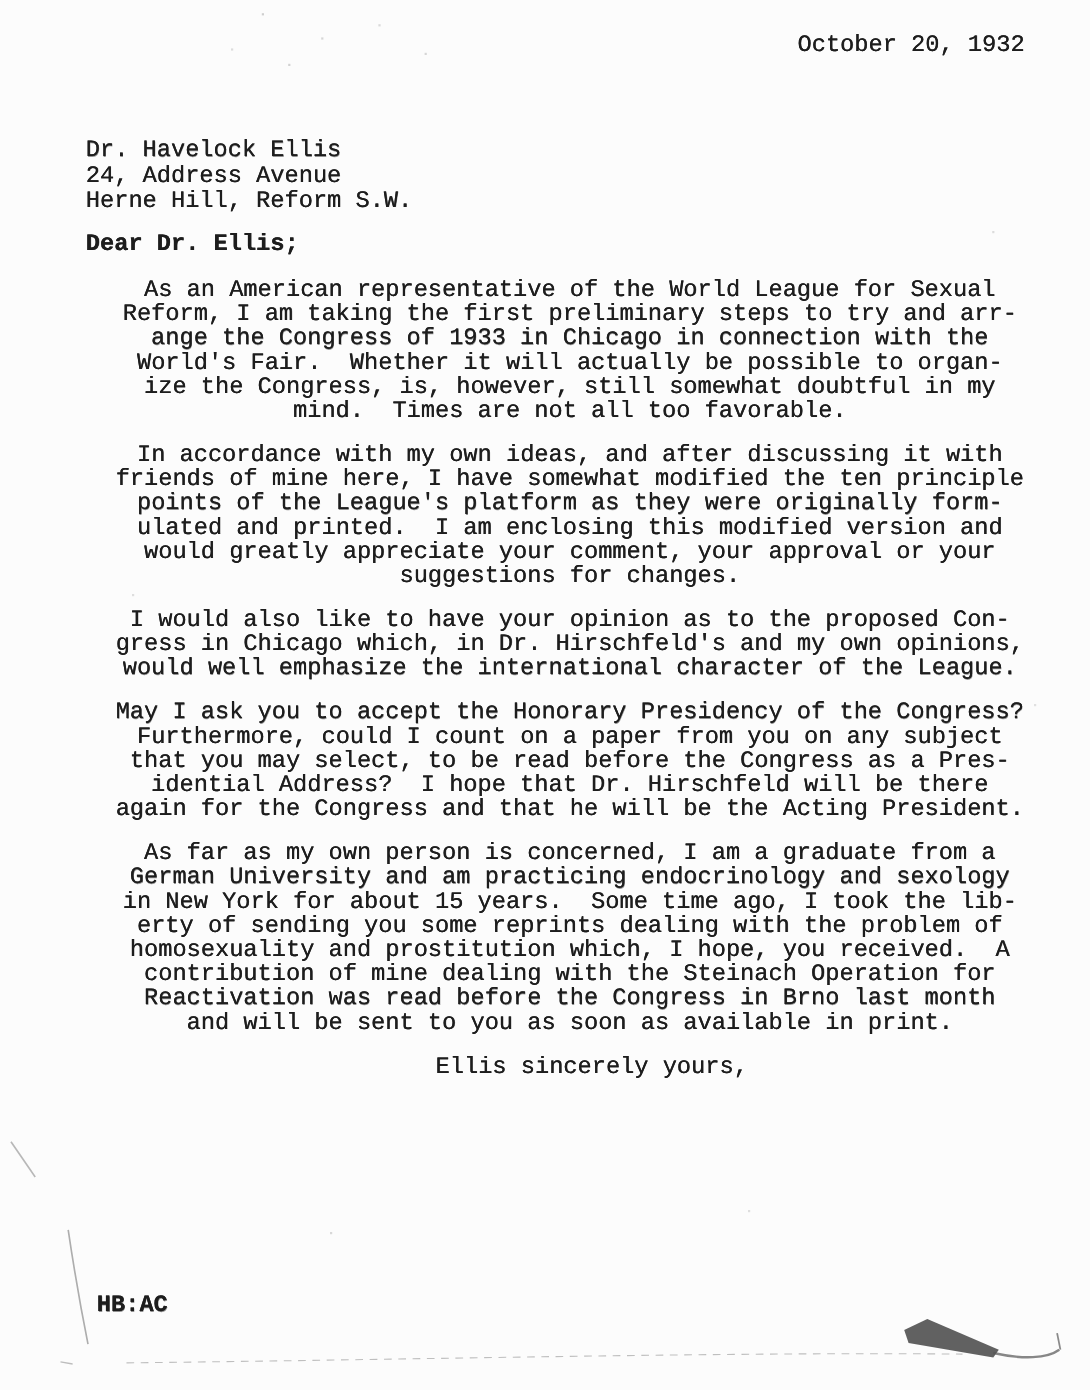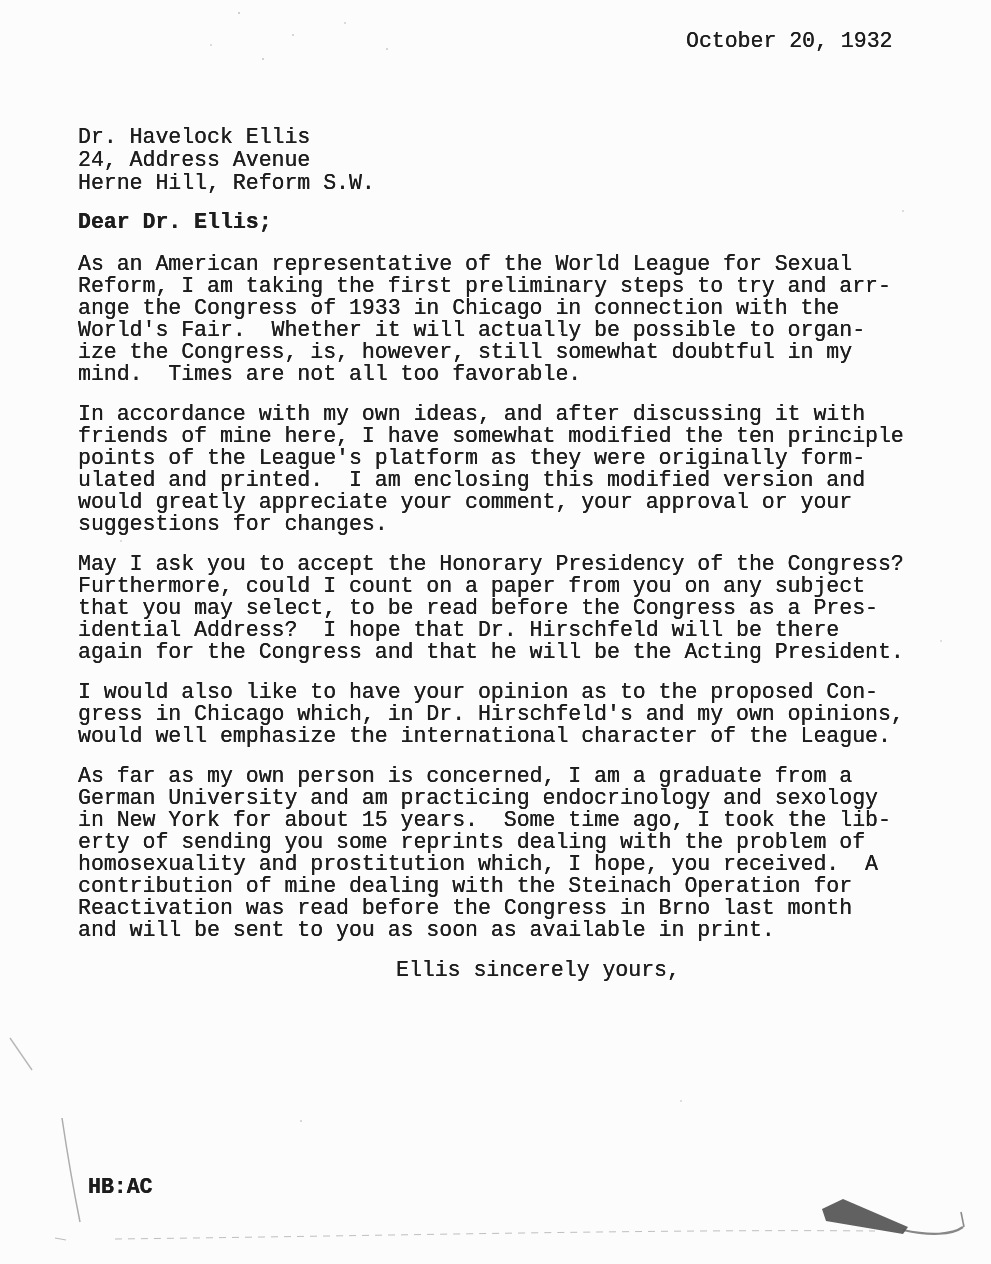--- a/index.html
+++ b/index.html
@@ -18,32 +18,32 @@
   .page{
     position:absolute;inset:0;
     font-size:21.5px;
     line-height:22px;
   }
   .typed{
     white-space:pre;
     text-shadow:0 0 0.6px rgba(25,25,25,0.85), 0.3px 0.3px 0.4px rgba(40,40,40,0.5);
   }
   .date{
-    position:absolute;top:30px;left:686px;
+    position:absolute;top:30px;left:725px;
   }
   .address{
     position:absolute;top:126px;left:78px;line-height:23px;
   }
   .salutation{
     position:absolute;top:211px;left:78px;font-weight:bold;
   }
   .body-block{
     position:absolute;top:253px;left:78px;width:880px;
   }
-  .para{margin:0 0 18px 0;}
+  .para{margin:0 0 18px 0;text-align:center;}
   .closing{
     margin:15px 0 0 318px;
   }
   .reference{
     position:absolute;top:1176px;left:88px;font-weight:bold;
   }
   .marks{
     position:absolute;inset:0;pointer-events:none;
   }
   .specks{
@@ -76,28 +76,28 @@
 ange the Congress of 1933 in Chicago in connection with the
 World's Fair.  Whether it will actually be possible to organ-
 ize the Congress, is, however, still somewhat doubtful in my
 mind.  Times are not all too favorable.</p>
     <p class="para typed">In accordance with my own ideas, and after discussing it with
 friends of mine here, I have somewhat modified the ten principle
 points of the League's platform as they were originally form-
 ulated and printed.  I am enclosing this modified version and
 would greatly appreciate your comment, your approval or your
 suggestions for changes.</p>
+    <p class="para typed">I would also like to have your opinion as to the proposed Con-
+gress in Chicago which, in Dr. Hirschfeld's and my own opinions,
+would well emphasize the international character of the League.</p>
     <p class="para typed">May I ask you to accept the Honorary Presidency of the Congress?
 Furthermore, could I count on a paper from you on any subject
 that you may select, to be read before the Congress as a Pres-
 idential Address?  I hope that Dr. Hirschfeld will be there
 again for the Congress and that he will be the Acting President.</p>
-    <p class="para typed">I would also like to have your opinion as to the proposed Con-
-gress in Chicago which, in Dr. Hirschfeld's and my own opinions,
-would well emphasize the international character of the League.</p>
     <p class="para typed">As far as my own person is concerned, I am a graduate from a
 German University and am practicing endocrinology and sexology
 in New York for about 15 years.  Some time ago, I took the lib-
 erty of sending you some reprints dealing with the problem of
 homosexuality and prostitution which, I hope, you received.  A
 contribution of mine dealing with the Steinach Operation for
 Reactivation was read before the Congress in Brno last month
 and will be sent to you as soon as available in print.</p>
     <div class="closing typed">Ellis sincerely yours,</div>
   </div>

